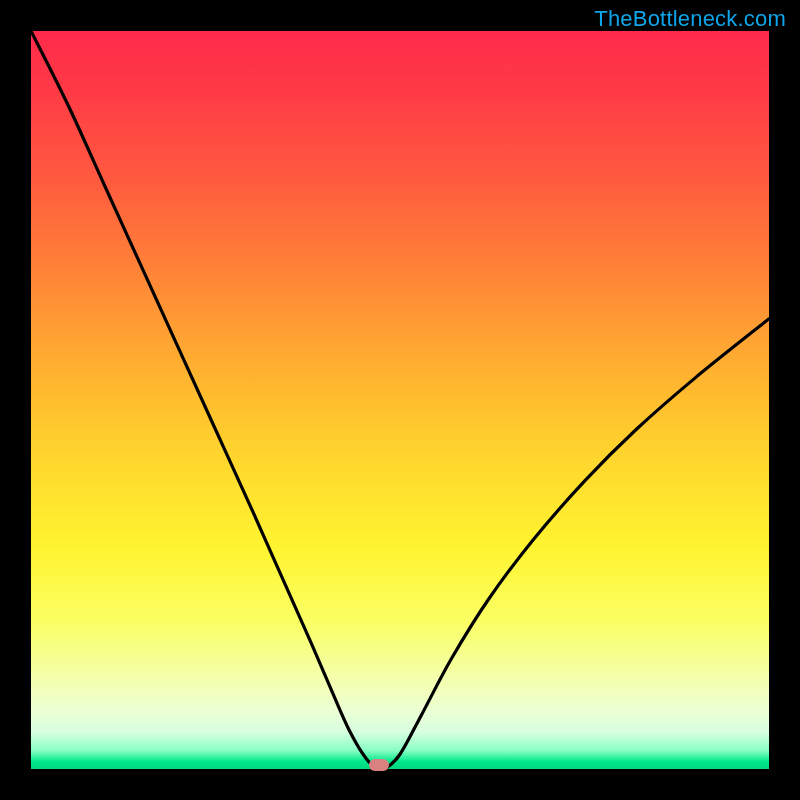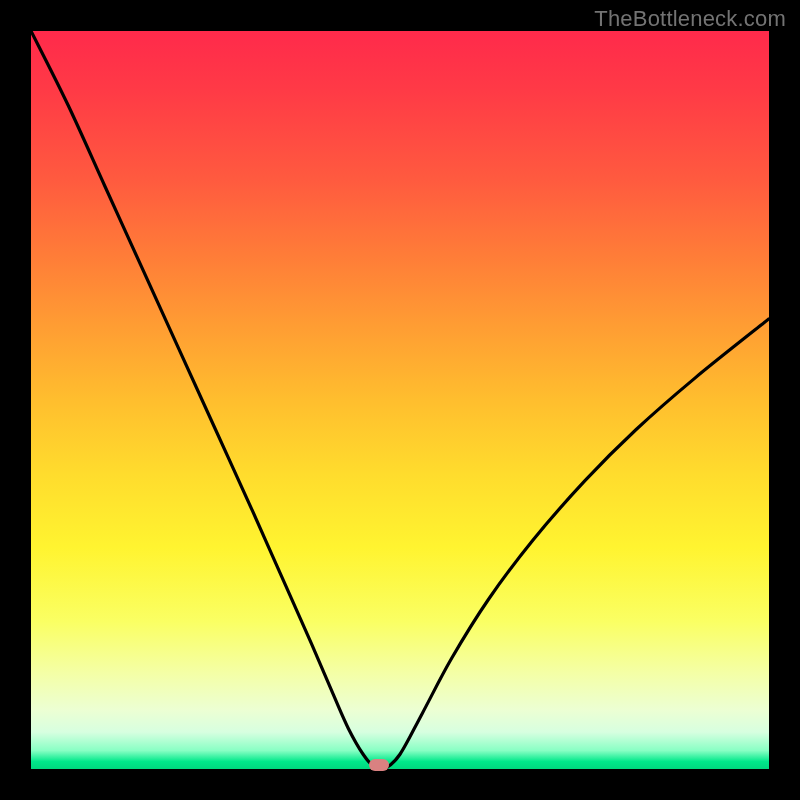--- a/index.html
+++ b/index.html
@@ -60,21 +60,21 @@
     position: absolute;
     width: 20px;
     height: 12px;
     border-radius: 6px;
     transform: translate(-50%, -50%);
   }
   .watermark {
     position: absolute;
     top: 6px;
     right: 14px;
-    color: #737373;
+    color: #0ea5e9;
     font-size: 22px;
     font-weight: 500;
     letter-spacing: 0.2px;
     user-select: none;
   }
 </style>
 </head>
 <body>
 
 <div class="frame">

